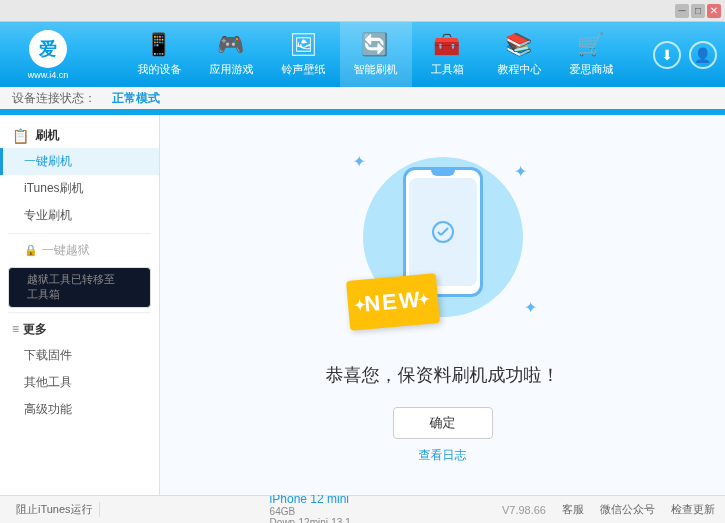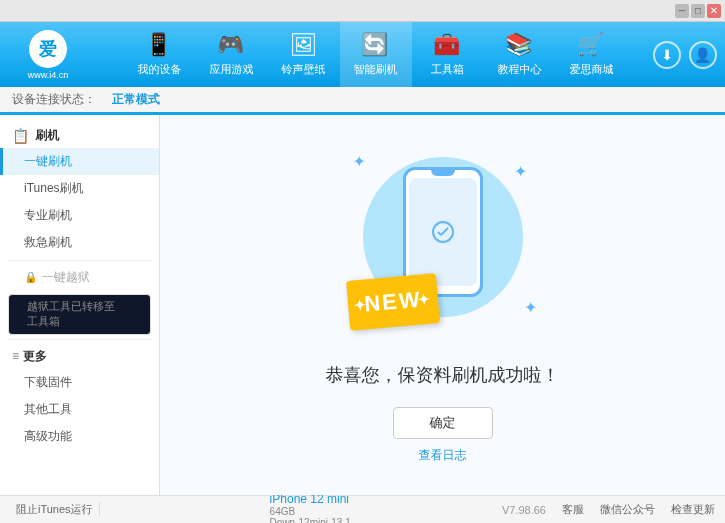--- a/index.html
+++ b/index.html
@@ -72,21 +72,21 @@
       border-radius: 50%;
       border: 2px solid rgba(255,255,255,0.7);
       display: flex; align-items: center; justify-content: center;
       color: white; font-size: 14px; cursor: pointer;
     }
 
     
     .status-bar {
       height: 28px;
       background: #f5f5f5;
-      border-bottom: 3px solid #0ea5e9;
+      border-bottom: 6px solid #0ea5e9;
       display: flex;
       align-items: center;
       padding: 0 12px;
       font-size: 12px;
       color: #333;
     }
     .status-bar span.label { color: #666; }
     .status-bar span.value { color: #1a9bde; font-weight: bold; margin-left: 16px; text-align: right; }
 
     
@@ -346,23 +346,20 @@
       <span>刷机</span>
     </div>
     <div class="sidebar-item active">
       <span>一键刷机</span>
     </div>
     <div class="sidebar-item">
       <span>iTunes刷机</span>
     </div>
     <div class="sidebar-item">
       <span>专业刷机</span>
-    </div>
-    <div class="sidebar-item">
-      <span>救急刷机</span>
     </div>
 
     <div class="sidebar-divider"></div>
 
     <div class="sidebar-disabled">
       <span class="lock-icon">🔒</span>
       <span>一键越狱</span>
     </div>
     <div class="sidebar-note">
       <span>越狱工具已转移至<br>工具箱</span>

